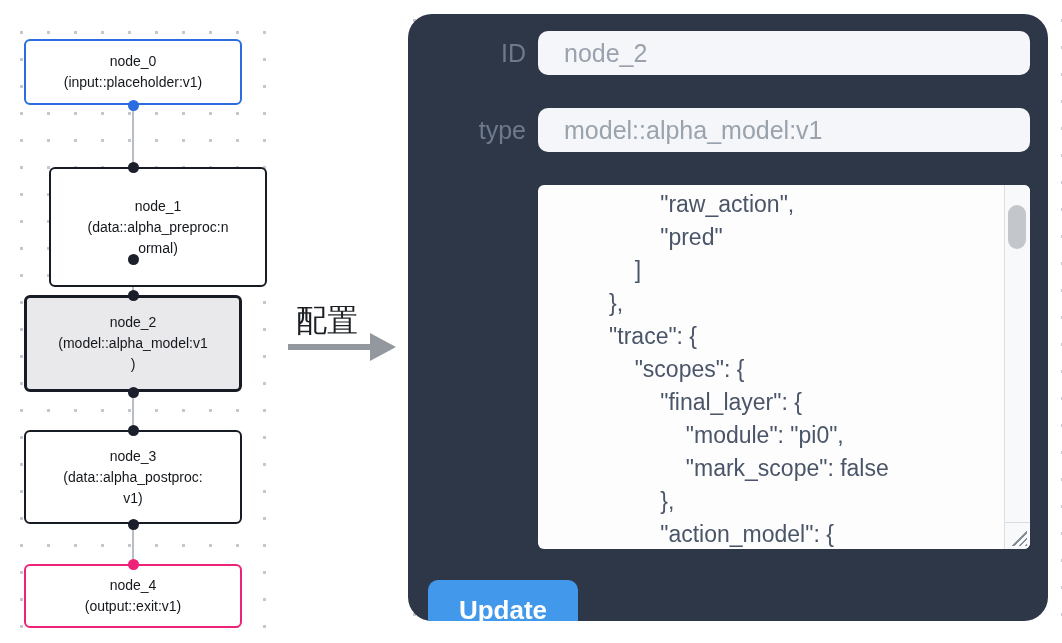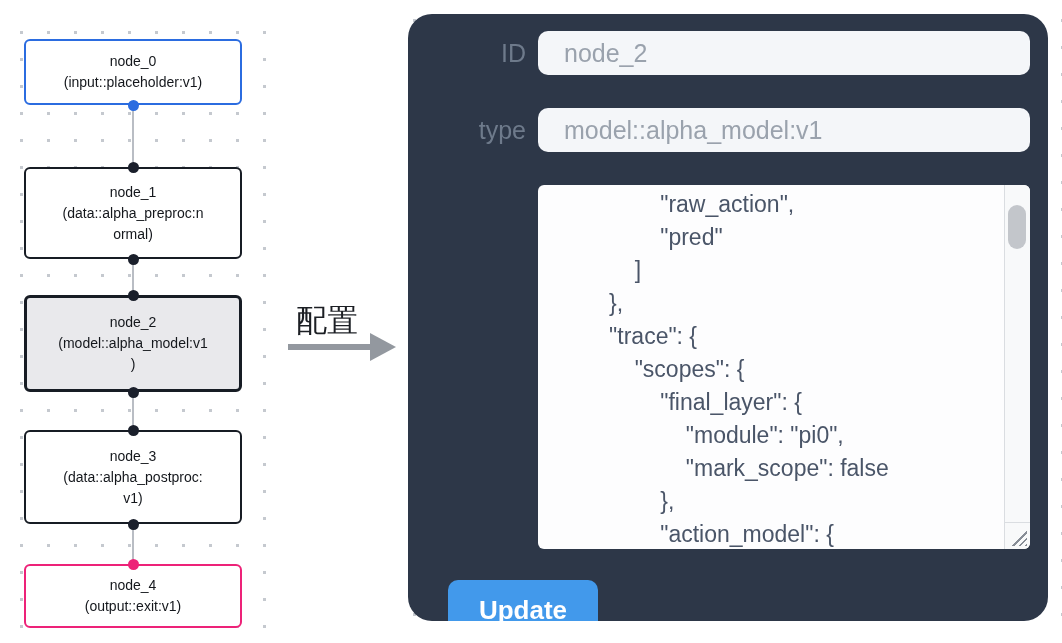--- a/index.html
+++ b/index.html
@@ -21,21 +21,21 @@
   
   .node{
     position:absolute;left:24px;width:218px;box-sizing:border-box;
     background:#ffffff;border:2px solid #171c24;border-radius:6px;
     display:flex;flex-direction:column;align-items:center;justify-content:center;
     z-index:2;text-align:center;color:#14171c;
   }
   .node .nd-title{font-size:14px;line-height:21px;font-weight:500;}
   .node .nd-sub{font-size:14px;line-height:21px;font-weight:500;white-space:pre-line;text-align:center;}
   .node-0{top:27px;height:66px;border-color:#2b6ce0;}
-  .node-1{top:155px;height:92px;}
+  .node-1{top:155px;height:120px;margin-left:25px;}
   .node-2{top:283px;height:97px;background:#e9e9ec;border-width:3px;}
   .node-3{top:418px;height:94px;}
   .node-4{top:552px;height:64px;border-color:#ed2278;}
 
   
   .handle{position:absolute;left:128px;width:11px;height:11px;border-radius:50%;z-index:3;}
   .h-blue{background:#2b6ce0;}
   .h-dark{background:#1a1f2b;}
   .h-pink{background:#ed2278;}
 
@@ -81,21 +81,21 @@
   .resize-handle{
     position:absolute;right:3px;bottom:3px;width:16px;height:16px;
     background:repeating-linear-gradient(135deg,transparent,transparent 3px,#878d96 3px,#878d96 4.5px);
     clip-path:polygon(100% 0,100% 100%,0 100%);
   }
 
   .update-btn{
     position:absolute;left:20px;top:566px;width:150px;height:60px;
     background:#4299eb;border:none;border-radius:10px;
     color:#ffffff;font-family:"Liberation Sans",sans-serif;
-    font-size:26px;font-weight:bold;cursor:pointer;margin-left:20px;
+    font-size:26px;font-weight:bold;cursor:pointer;
   }
 </style>
 </head>
 <body>
 
 <div class="stage">
 
   <div class="left-canvas dots">
     <div class="edge-line"></div>
 

